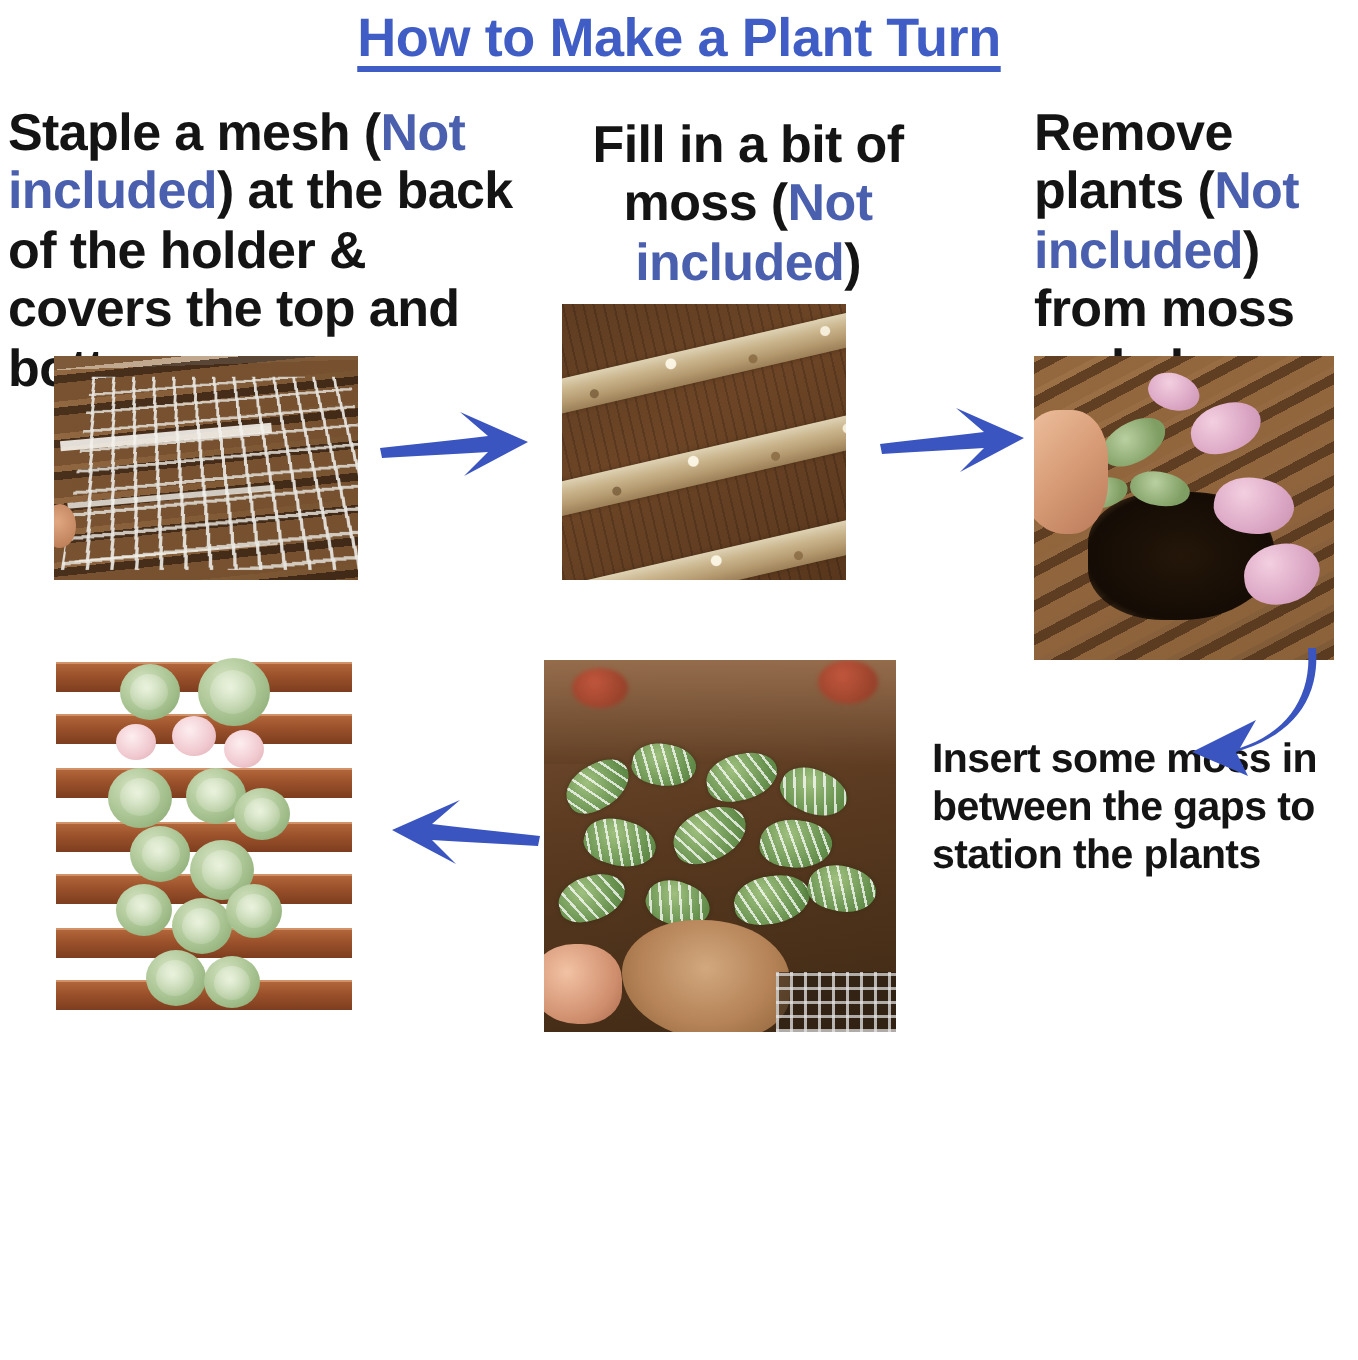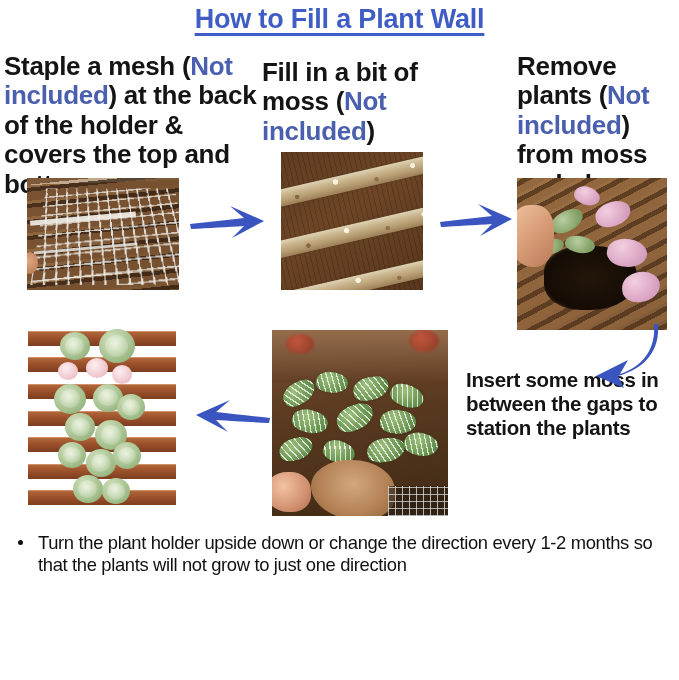--- a/index.html
+++ b/index.html
@@ -25,21 +25,21 @@
   
   .caption {
     position: absolute;
     font-size: 26px; font-weight: bold; line-height: 1.13;
     color: #141414;
     letter-spacing: -0.3px;
   }
   .nb { color: #4a5fae; }
 
   #cap1 { left: 4px;  top: 52px;  width: 258px; text-align: left; }
-  #cap2 { left: 262px; top: 58px; width: 224px; text-align: left; }
+  #cap2 { left: 262px; top: 58px; width: 224px; text-align: center; }
   #cap3 { left: 517px; top: 52px; width: 162px; text-align: left; }
   #cap4 { left: 466px; top: 368px; width: 213px; text-align: left;
           font-size: 20.5px; line-height: 1.16; }
 
   
   .photo {
     position: absolute;
     overflow: hidden;
     background: #efeae2;
   }
@@ -224,21 +224,21 @@
   .bullets li .dot {
     position:absolute; left:-20px; top: 8px;
     width:5px; height:5px; border-radius:50%; background:#111;
   }
 </style>
 </head>
 <body>
 
 <div id="page">
 
-  <div class="title">How to Fill a Plant Wall</div>
+  <div class="title">How to Make a Plant Turn</div>
 
   <div class="caption" id="cap1">
     <span>Staple a mesh (</span><span class="nb">Not included</span><span>) at the back of the holder  &amp; covers the top and bottom</span>
   </div>
 
   <div class="caption" id="cap2">
     <span>Fill in a bit of moss (</span><span class="nb">Not included</span><span>)</span>
   </div>
 
   <div class="caption" id="cap3">
@@ -342,20 +342,16 @@
   <svg class="arrow" style="left:562px; top:322px;" width="100" height="66" viewBox="0 0 100 66">
     <path d="M92 2 C94 26 82 44 58 52 L66 38 L34 54 L62 66 L56 54 C84 46 98 28 96 2 Z" fill="#3a54c0"></path>
   </svg>
 
   <svg class="arrow" style="left:190px; top:394px;" width="82" height="46" viewBox="0 0 82 46">
     <path d="M80 24 C62 22 42 20 26 18 L40 6 L6 21 L38 38 L26 26 C42 27 62 28 79 29 Z" fill="#3a54c0"></path>
   </svg>
 
   <div class="bullets">
     <ul>
-      <li>
-        <span class="dot"></span>
-        <span>Turn the plant holder upside down or change the direction every 1-2 months so that the plants will not grow to just one direction</span>
-      </li>
     </ul>
   </div>
 
 </div>
 
 </body></html>

